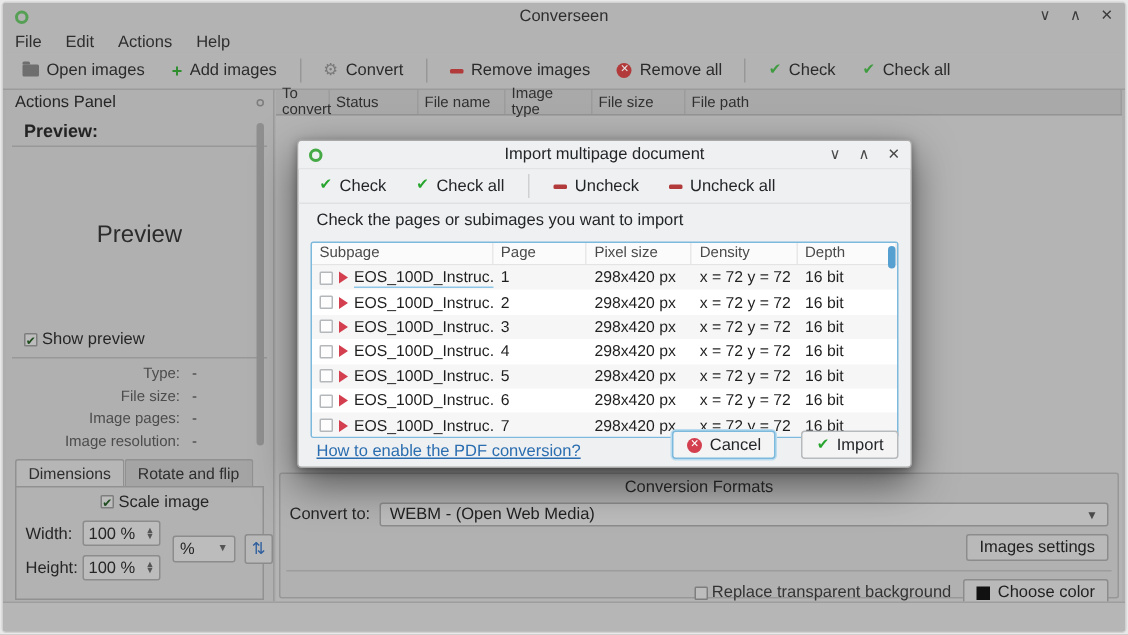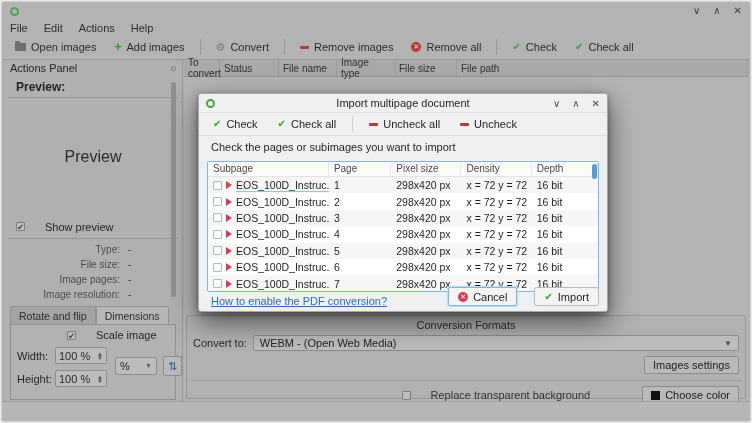--- a/index.html
+++ b/index.html
@@ -51,21 +51,21 @@
 
   .leftpanel {
     position:absolute; left:2px; top:58px; width:179px; bottom:20px;
     background:#b0b0b0; border-right:1px solid #9a9a9a;
   }
   .lp-header { height:16px; display:flex; align-items:center; padding:0 6px; color:#262626; }
   .lp-float { margin-left:auto; width:5px; height:5px; border:1px solid #7d7d7d; border-radius:50%; }
   .lp-scroll { position:absolute; right:6px; top:22px; width:5px; height:215px; background:#8f8f8f; border-radius:3px; }
   .lp-preview-label { font-weight:bold; font-size:12px; color:#242424; padding:4px 8px 3px; border-bottom:1px solid #989898; margin:0 4px; }
   .lp-preview-area { height:118px; display:flex; align-items:center; justify-content:center; color:#2c2c2c; font-size:16px; }
-  .cb { display:inline-flex; align-items:center; gap:20px; }
+  .cb { display:inline-flex; align-items:center; gap:3px; }
   .cb .box { width:9px; height:9px; border:1px solid #7e7e7e; background:#bdbdbd; border-radius:1px; font-size:8px; line-height:9px; color:#1f4d1f; text-align:center; }
   .cb .box.on::before { content:"\2714"; }
   .lp-show { padding:4px 8px 5px; border-bottom:1px solid #989898; margin:0 4px; color:#262626; }
   .lp-info { padding:5px 10px 0; }
   .lp-info .row { display:flex; margin-bottom:4px; font-size:10px; color:#4c4c4c; }
   .lp-info .lbl { width:106px; text-align:right; }
   .lp-info .val { margin-left:8px; color:#3a3a3a; }
   .lp-tabs { display:flex; margin:6px 0 0 6px; }
   .lp-tab { padding:3px 8px 2px; font-size:10.5px; border:1px solid #919191; border-bottom:none; background:#a4a4a4; color:#2e2e2e; border-radius:2px 2px 0 0; }
   .lp-tab.active { background:#b6b6b6; }
@@ -82,21 +82,21 @@
 
   .mainarea { position:absolute; left:182px; top:58px; right:2px; bottom:20px; background:#b4b4b4; }
   .mt-header { height:17px; background:#a9a9a9; border-bottom:1px solid #949494; display:flex; font-size:10px; color:#303030; }
   .mt-header .col { padding:2px 4px; border-right:1px solid #9c9c9c; display:flex; align-items:center; }
 
   .convgroup { position:absolute; left:2px; right:2px; bottom:2px; height:84px; border:1px solid #979797; border-radius:2px; background:#b1b1b1; padding:2px 6px; }
   .cg-title { text-align:center; color:#2b2b2b; margin-top:1px; }
   .cg-row { display:flex; align-items:center; margin-top:4px; color:#262626; }
   .combo { flex:1; height:16px; background:#bcbcbc; border:1px solid #8c8c8c; border-radius:2px; display:flex; align-items:center; padding:0 6px; margin-left:6px; color:#222; }
   .combo .chev { margin-left:auto; font-size:8px; color:#4a4a4a; }
-  .btn-dim { height:18px; background:#b9b9b9; border:1px solid #8c8c8c; border-radius:2px; display:inline-flex; align-items:center; padding:0 8px; gap:5px; color:#222;margin-left:44px; }
+  .btn-dim { height:18px; background:#b9b9b9; border:1px solid #8c8c8c; border-radius:2px; display:inline-flex; align-items:center; padding:0 8px; gap:5px; color:#222; }
   .cg-settings { display:flex; justify-content:flex-end; margin-top:5px; }
   .cg-sep { border-top:1px solid #9c9c9c; margin:6px -2px 0; }
   .cg-bottom { display:flex; justify-content:flex-end; align-items:center; gap:8px; margin-top:5px; }
   .swatch { width:9px; height:9px; background:#111; display:inline-block; }
   .statusbar { position:absolute; left:0; right:0; bottom:0; height:20px; background:#b6b6b6; border-top:1px solid #9e9e9e; }
 
   
   .dialog {
     position:absolute; left:196px; top:91px; width:410px; height:219px;
     background:#eff0f1; border:1px solid #a8a8a8; border-radius:3px;
@@ -132,20 +132,21 @@
   .i-cancel-red { width:10px; height:10px; border-radius:50%; background:#d33f4e; color:#fff; font-size:7px; line-height:10px; text-align:center; font-weight:bold; }
   .i-check-g { color:#27a52f; font-size:10px; font-weight:bold; }
 </style>
 </head>
 <body>
 
 <div class="window">
 
   <div class="titlebar">
     <span class="app-logo"></span>
+    <span class="title">Converseen</span>
     <span class="win-controls">
       <span>∨</span>
       <span>∧</span>
       <span>✕</span>
     </span>
   </div>
 
   <div class="menubar">
     <span>File</span>
     <span>Edit</span>
@@ -215,22 +216,22 @@
       <div class="row">
           <span class="lbl">Image pages:</span>
           <span class="val">-</span>
         </div>
       <div class="row">
           <span class="lbl">Image resolution:</span>
           <span class="val">-</span>
         </div>
     </div>
     <div class="lp-tabs">
+      <span class="lp-tab active">Dimensions</span>
       <span class="lp-tab">Rotate and flip</span>
-      <span class="lp-tab active">Dimensions</span>
     </div>
     <div class="lp-group">
       <span class="cb lp-scale">
         <span class="box on"></span>
         <span>Scale image</span>
       </span>
       <div class="spinrow">
         <span class="slbl">Width:</span>
         <span class="spinbox">
           <span class="num">100 %</span>
@@ -315,25 +316,25 @@
         <span class="icon i-check-g">✔</span>
         <span>Check</span>
       </span>
       <span class="tbtn">
         <span class="icon i-check-g">✔</span>
         <span>Check all</span>
       </span>
       <span class="tsep"></span>
       <span class="tbtn">
         <span class="icon i-minus"></span>
-        <span>Uncheck all</span>
+        <span>Uncheck</span>
       </span>
       <span class="tbtn">
         <span class="icon i-minus"></span>
-        <span>Uncheck</span>
+        <span>Uncheck all</span>
       </span>
     </div>
     <div class="dlg-caption">Check the pages or subimages you want to import</div>
 
     <div class="dlg-table">
       <div class="dt-scroll"></div>
       <div class="dt-header">
         <span class="col c-sub">Subpage</span>
         <span class="col c-page">Page</span>
         <span class="col c-pix">Pixel size</span>

